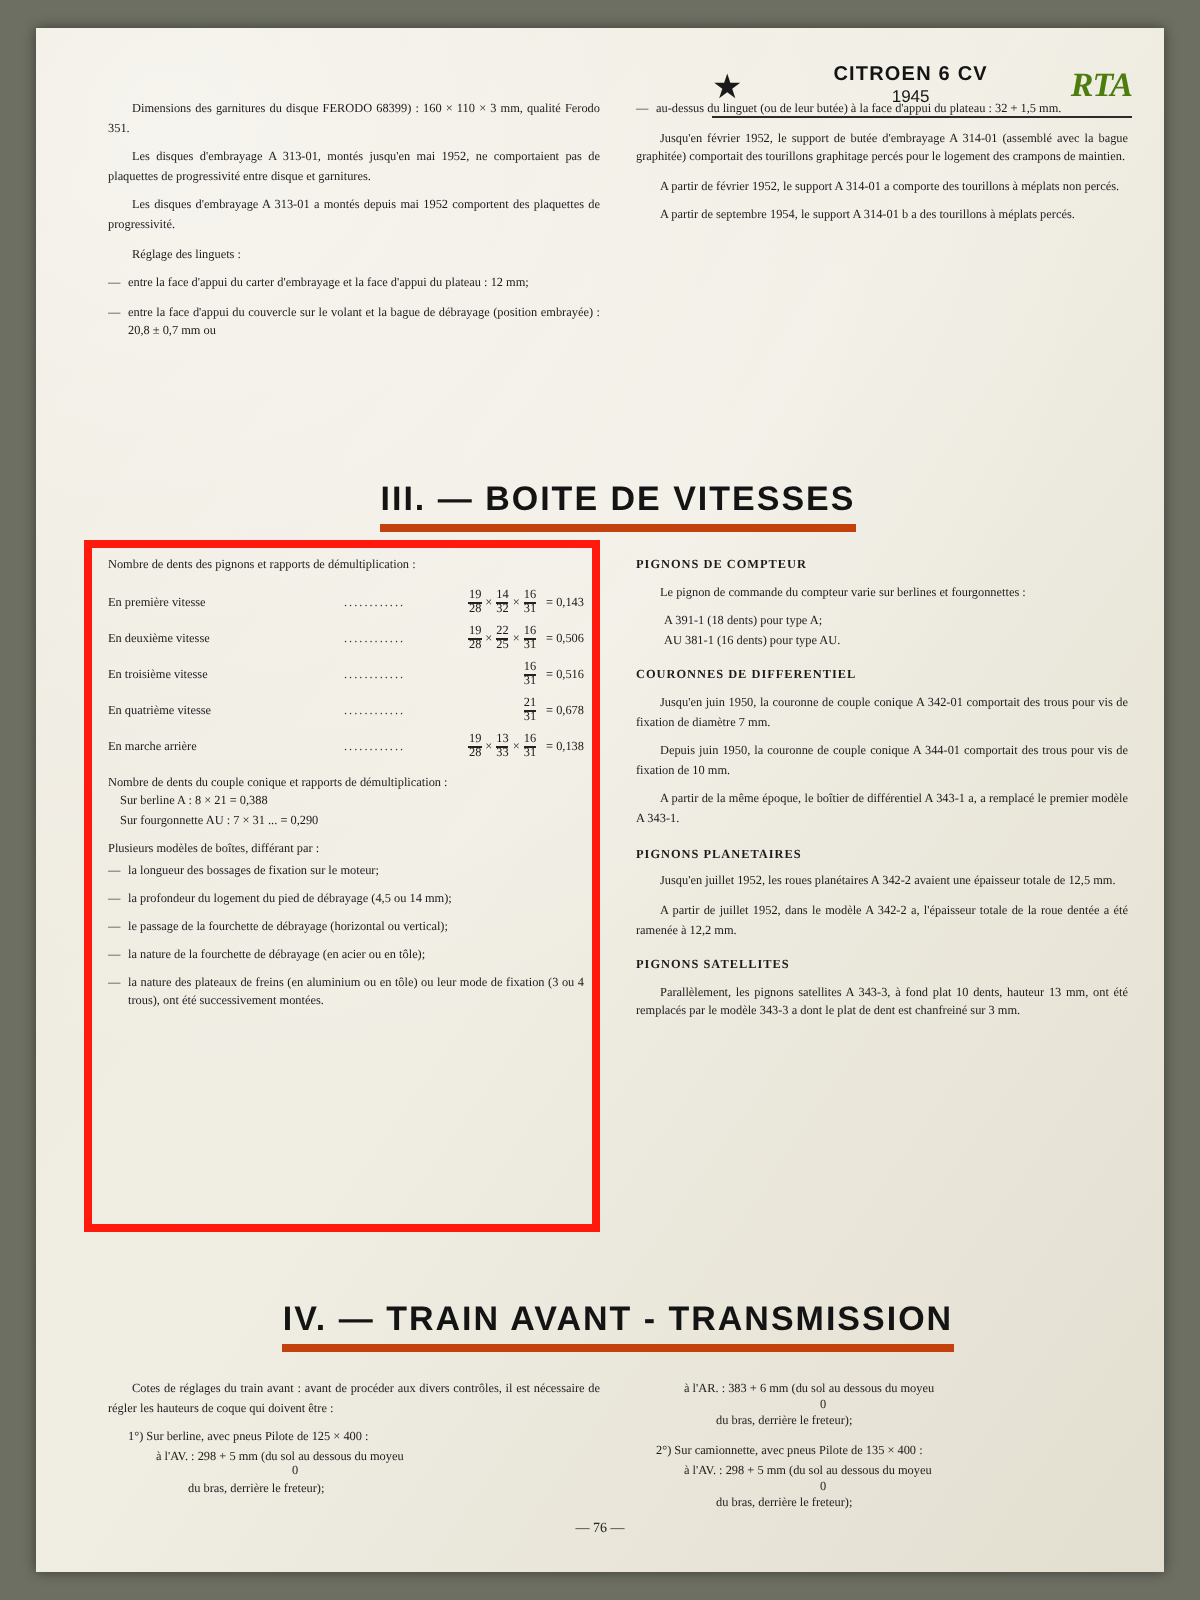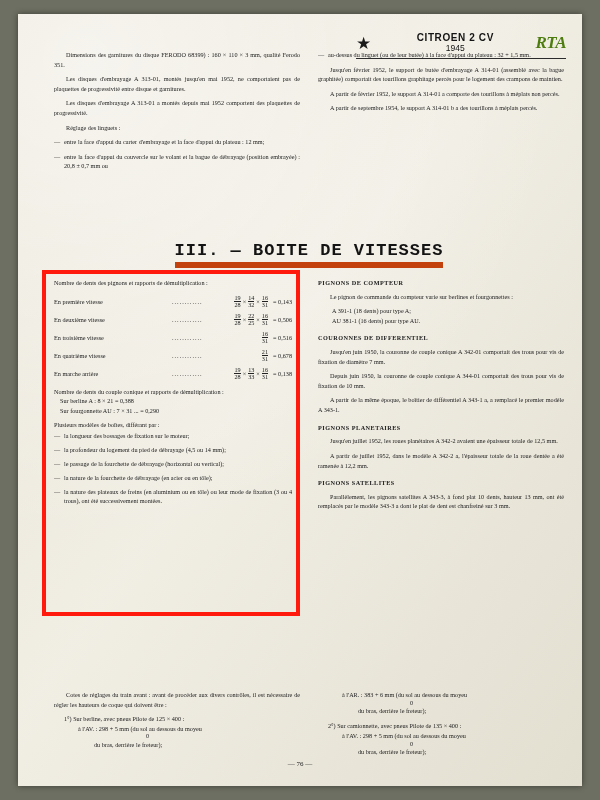--- a/index.html
+++ b/index.html
@@ -65,21 +65,21 @@
   .nm{margin:0;}
   .dash{text-indent:0;padding-left:10px;position:relative;}
   .dash:before{content:"—";position:absolute;left:0;top:0;}
 
   
   .sect{
     position:absolute;left:36px;width:510px;text-align:center;
     font-family:"Liberation Sans", sans-serif;
     font-weight:bold;letter-spacing:1px;color:#141414;
   }
-  .sect span{display:inline-block;border-bottom:6px solid #c2410c;padding-bottom:2px;font-family:Liberation Mono, monospace;}
+  .sect span{display:inline-block;border-bottom:4px solid #c2410c;padding-bottom:2px;}
   .s3{top:226px;font-size:17px;}
   .s4{top:636px;font-size:17px;}
 
   
   .redbox{
     position:absolute;left:24px;top:256px;width:258px;height:346px;
     border:4px solid #ff1a0d;box-sizing:border-box;
     pointer-events:none;
   }
 
@@ -100,21 +100,21 @@
 </style>
 </head>
 <body>
 
 <div class="page">
 <div class="inner">
 
   <div class="hdr">
     <div class="hdr-star">★</div>
     <div class="hdr-mid">
-      <div class="hdr-title">CITROEN 2 CV</div>
+      <div class="hdr-title">CITROEN 6 CV</div>
       <div class="hdr-year">1945</div>
     </div>
     <div class="hdr-rta">RTA</div>
   </div>
   <div class="hdr-rule"></div>
 
   <div class="col colL" style="top:36px;">
     <p class="p ind">Dimensions des garnitures du disque FERODO 68399) : 160 × 110 × 3 mm, qualité Ferodo 351.</p>
     <p class="p ind">Les disques d'embrayage A 313-01, montés jusqu'en mai 1952, ne comportaient pas de plaquettes de progressivité entre disque et garnitures.</p>
     <p class="p ind">Les disques d'embrayage A 313-01 a montés depuis mai 1952 comportent des plaquettes de progressivité.</p>
@@ -243,20 +243,23 @@
     <p class="p nm" style="font-weight:bold;letter-spacing:.5px;margin-bottom:4px;">PIGNONS PLANETAIRES</p>
     <p class="p ind">Jusqu'en juillet 1952, les roues planétaires A 342-2 avaient une épaisseur totale de 12,5 mm.</p>
     <p class="p ind" style="margin-bottom:8px;">A partir de juillet 1952, dans le modèle A 342-2 a, l'épaisseur totale de la roue dentée a été ramenée à 12,2 mm.</p>
 
     <p class="p nm" style="font-weight:bold;letter-spacing:.5px;margin-bottom:4px;">PIGNONS SATELLITES</p>
     <p class="p ind">Parallèlement, les pignons satellites A 343-3, à fond plat 10 dents, hauteur 13 mm, ont été remplacés par le modèle 343-3 a dont le plat de dent est chanfreiné sur 3 mm.</p>
   </div>
 
   <div class="redbox"></div>
 
+  <div class="sect s4">
+    <span>IV. — TRAIN AVANT - TRANSMISSION</span>
+  </div>
 
   <div class="col colL" style="top:676px;">
     <p class="p ind">Cotes de réglages du train avant : avant de procéder aux divers contrôles, il est nécessaire de régler les hauteurs de coque qui doivent être :</p>
     <p class="p nm" style="padding-left:10px;">1°) Sur berline, avec pneus Pilote de 125 × 400 :</p>
     <p class="p nm" style="padding-left:24px;">à l'AV. : 298 + 5 mm (du sol au dessous du moyeu</p>
     <p class="p nm" style="padding-left:92px;line-height:1;">0</p>
     <p class="p nm" style="padding-left:40px;">du bras, derrière le freteur);</p>
   </div>
 
   <div class="col colR" style="top:676px;">

